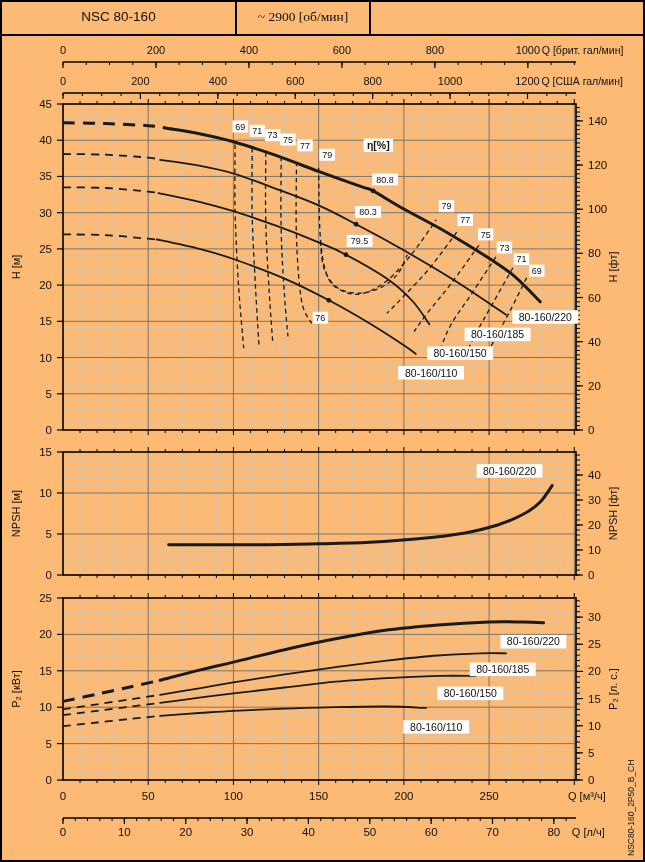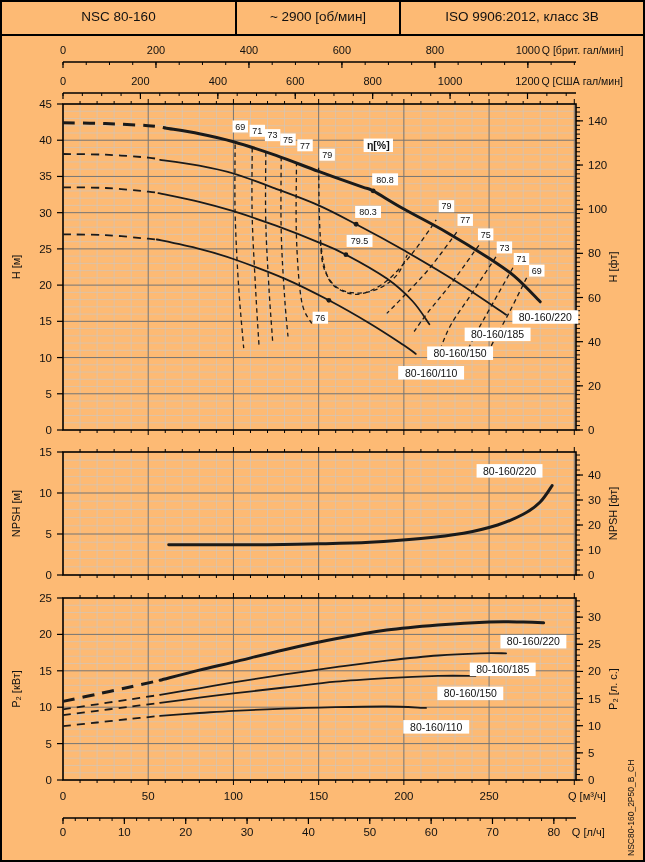--- a/index.html
+++ b/index.html
@@ -7,33 +7,32 @@
     position:relative;width:645px;height:862px;box-sizing:border-box;
     border:2px solid #000;background:#fdba74;
     font-family:"Liberation Sans","DejaVu Sans",sans-serif;color:#111;
   }
   .hdr{display:flex;height:32px;border-bottom:2px solid #000;}
   .hdr .cell{
     box-sizing:border-box;height:100%;line-height:30px;text-align:center;
     font-size:13.5px;white-space:nowrap;overflow:hidden;
   }
   .hdr .c1{width:235px;border-right:2px solid #000;}
-  .hdr .c2{width:164px;border-right:2px solid #000;}
+  .hdr .c2{width:134px;border-right:2px solid #000;font-family:Liberation Serif, serif;}
   .hdr .c3{flex:1;}
   svg{display:block;}
   text{font-family:"Liberation Sans","DejaVu Sans",sans-serif;}
 </style>
 </head>
 <body>
 
 <div class="page">
   <div class="hdr">
     <div class="cell c1">NSC 80-160</div>
     <div class="cell c2">~ 2900 [об/мин]</div>
-    <div class="cell c3">ISO 9906:2012, класс 3В</div>
   </div>
   <svg id="chart-svg" width="641" height="824" viewBox="2 36 641 824">
       <g>
         <line x1="63" y1="62" x2="576" y2="62" stroke="#000000" stroke-width="1.3"></line>
         <line x1="63" y1="62" x2="63" y2="65" stroke="#000000" stroke-width="1"></line>
         <line x1="86.24350166112957" y1="62" x2="86.24350166112957" y2="65" stroke="#000000" stroke-width="1"></line>
         <line x1="109.48700332225914" y1="62" x2="109.48700332225914" y2="65" stroke="#000000" stroke-width="1"></line>
         <line x1="132.7305049833887" y1="62" x2="132.7305049833887" y2="65" stroke="#000000" stroke-width="1"></line>
         <line x1="155.97400664451828" y1="62" x2="155.97400664451828" y2="65" stroke="#000000" stroke-width="1"></line>
         <line x1="179.21750830564784" y1="62" x2="179.21750830564784" y2="65" stroke="#000000" stroke-width="1"></line>

